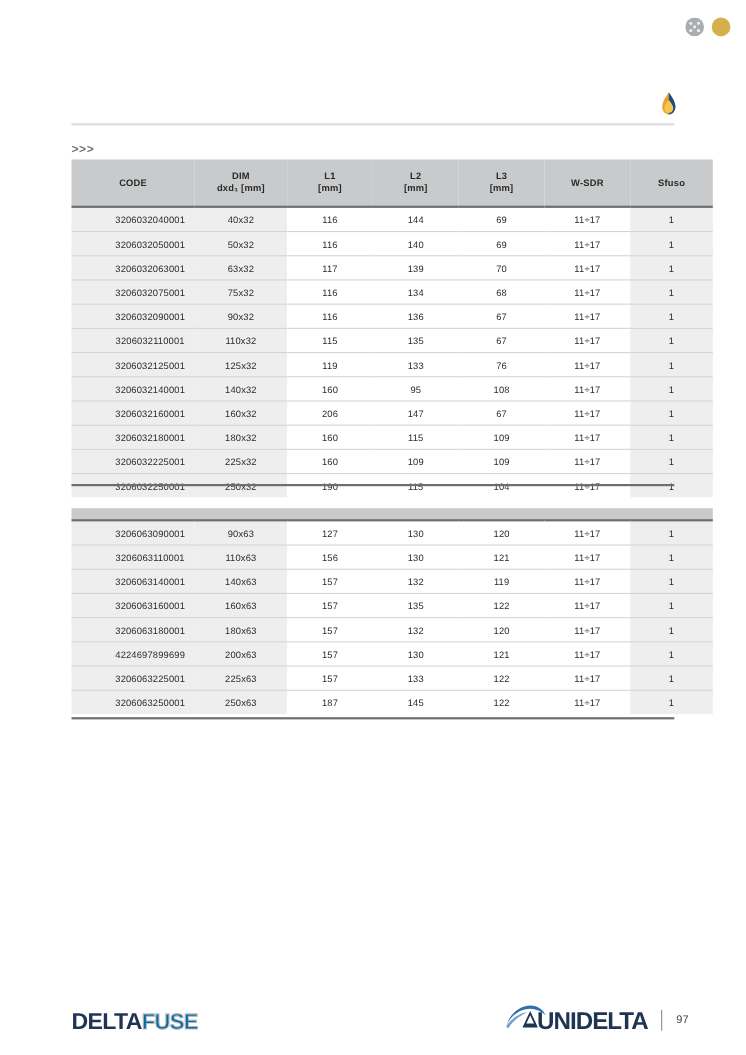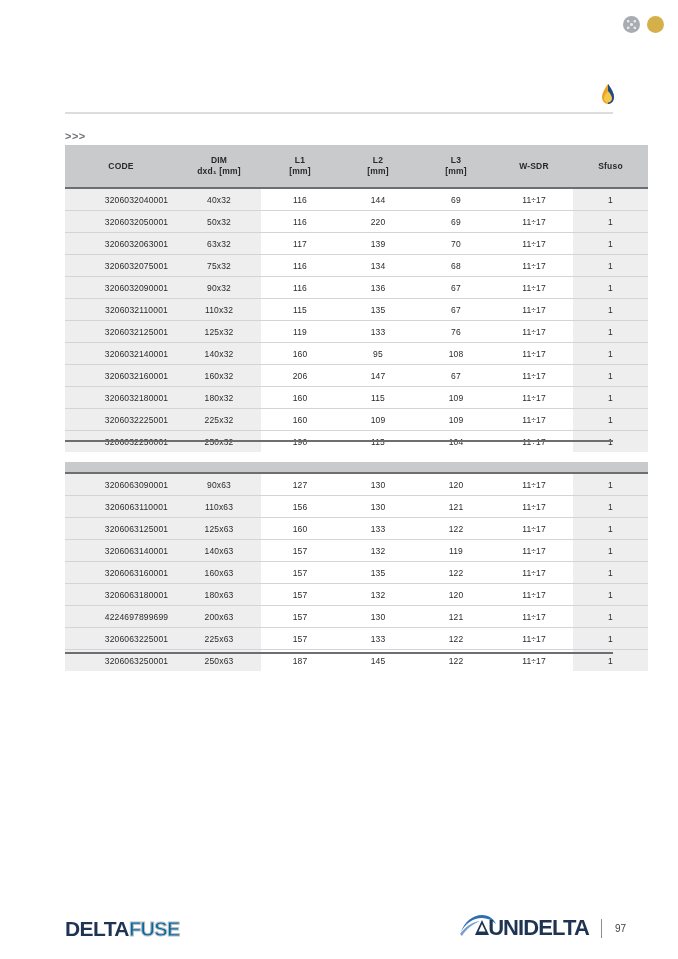--- a/index.html
+++ b/index.html
@@ -258,21 +258,21 @@
         <td>116</td>
         <td>144</td>
         <td>69</td>
         <td>11÷17</td>
         <td class="shade">1</td>
       </tr>
       <tr>
         <td class="shade code">3206032050001</td>
         <td class="shade">50x32</td>
         <td>116</td>
-        <td>220</td>
+        <td>140</td>
         <td>69</td>
         <td>11÷17</td>
         <td class="shade">1</td>
       </tr>
       <tr>
         <td class="shade code">3206032063001</td>
         <td class="shade">63x32</td>
         <td>117</td>
         <td>139</td>
         <td>70</td>
@@ -392,29 +392,20 @@
       <tr>
         <td class="shade code">3206063110001</td>
         <td class="shade">110x63</td>
         <td>156</td>
         <td>130</td>
         <td>121</td>
         <td>11÷17</td>
         <td class="shade">1</td>
       </tr>
       <tr>
-        <td class="shade code">3206063125001</td>
-        <td class="shade">125x63</td>
-        <td>160</td>
-        <td>133</td>
-        <td>122</td>
-        <td>11÷17</td>
-        <td class="shade">1</td>
-      </tr>
-      <tr>
         <td class="shade code">3206063140001</td>
         <td class="shade">140x63</td>
         <td>157</td>
         <td>132</td>
         <td>119</td>
         <td>11÷17</td>
         <td class="shade">1</td>
       </tr>
       <tr>
         <td class="shade code">3206063160001</td>

